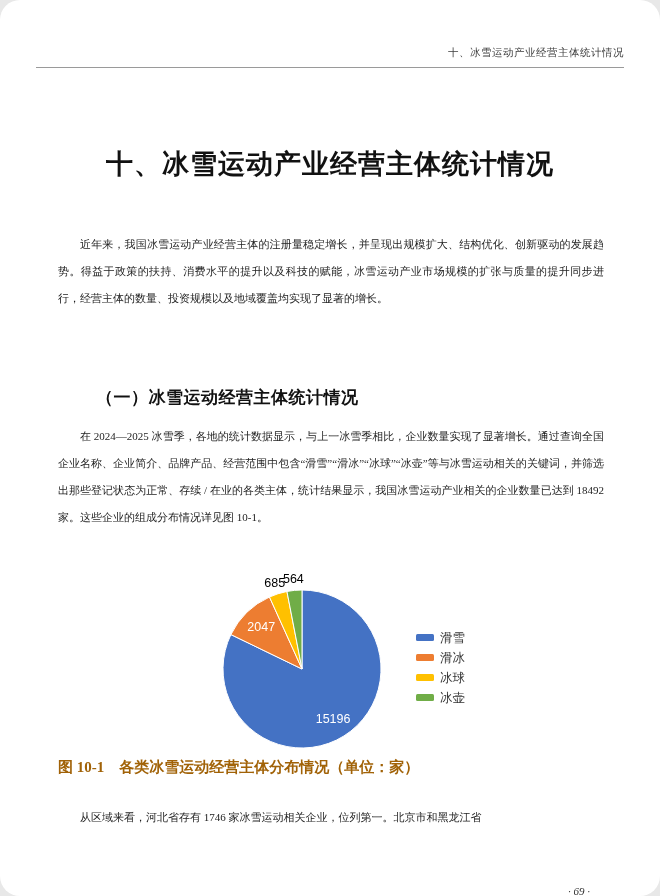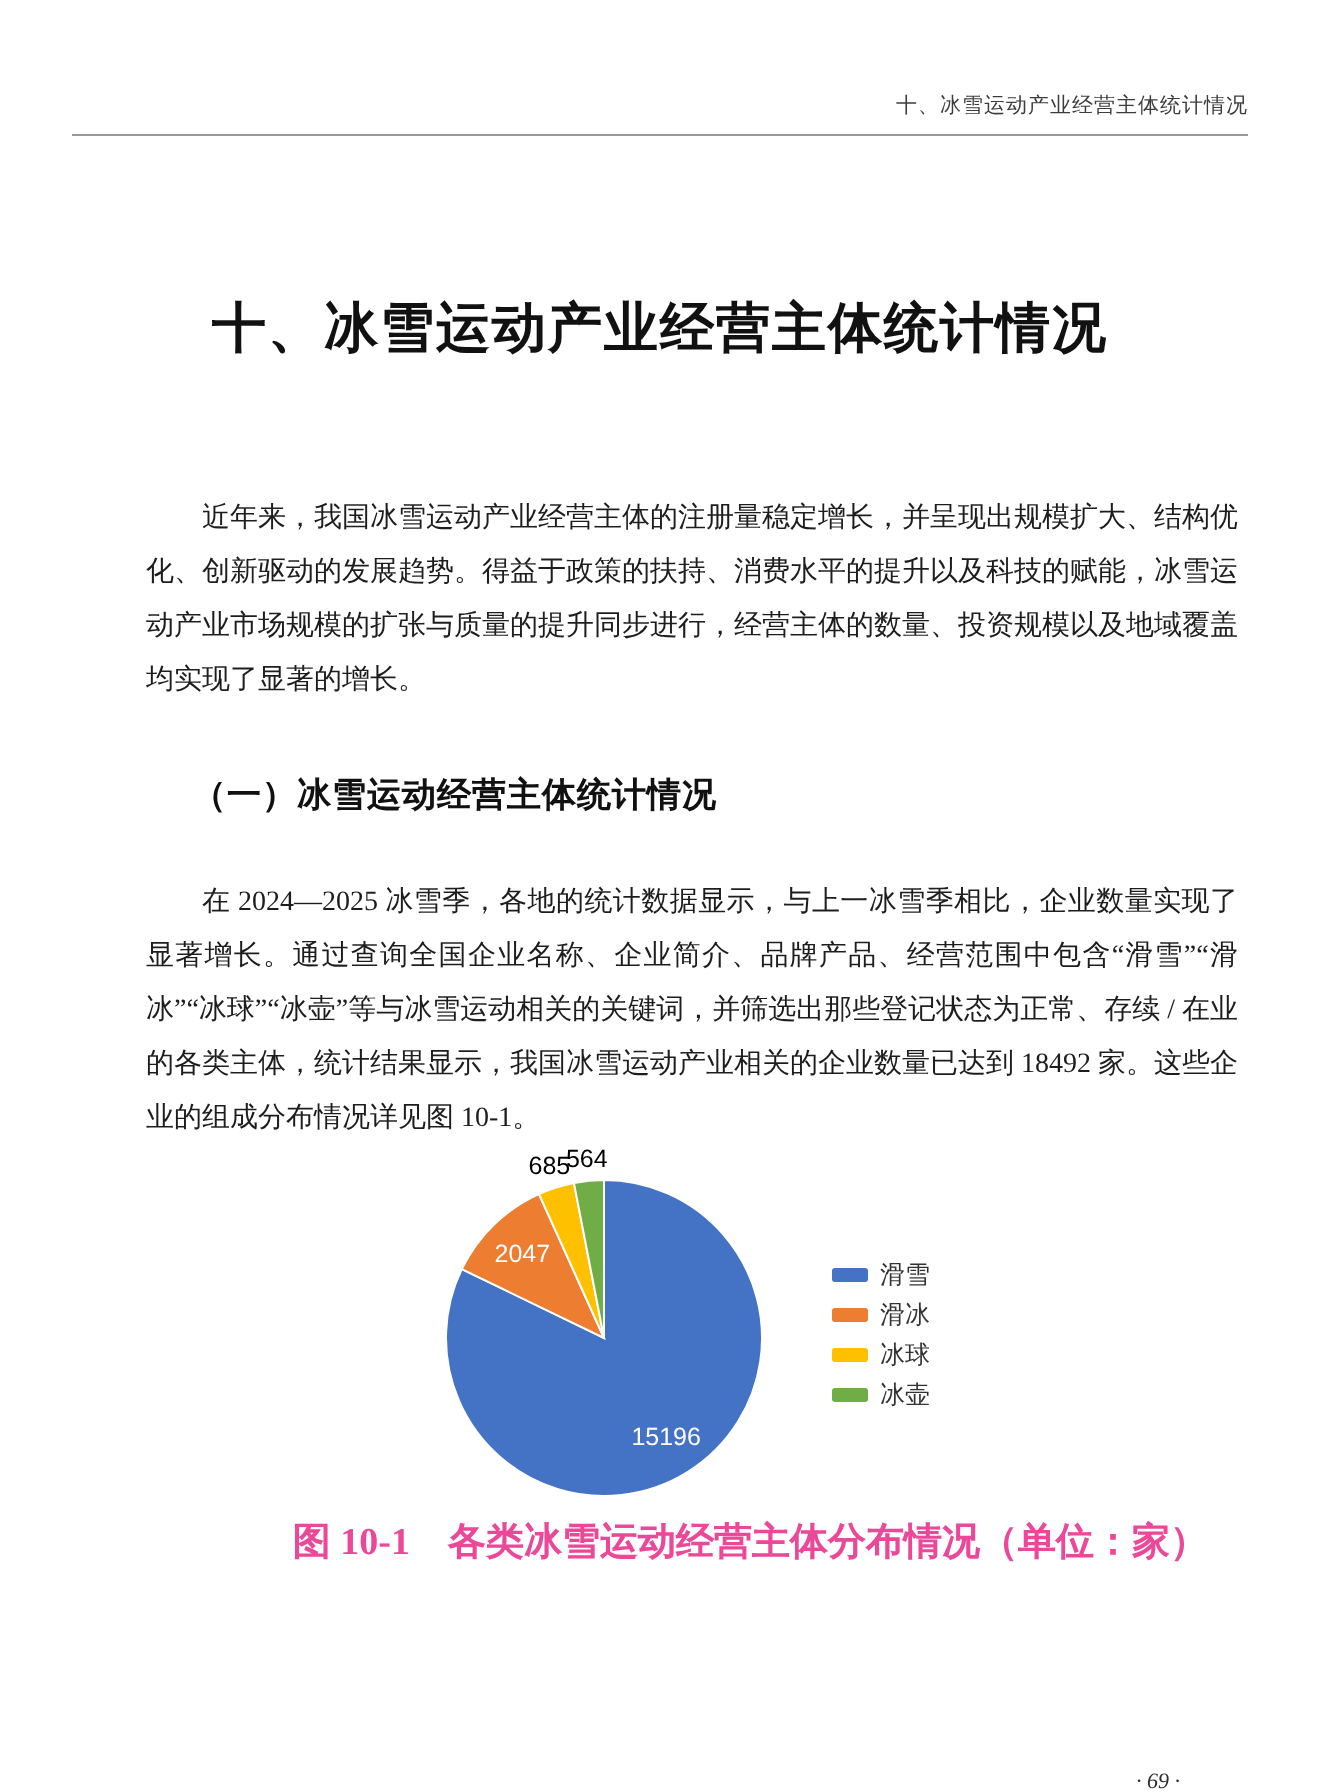--- a/index.html
+++ b/index.html
@@ -5,20 +5,21 @@
   html, body { margin: 0; padding: 0; background: #e8e8e8; }
   .page {
     position: relative;
     width: 660px;
     height: 896px;
     margin: 0 auto;
     background: #ffffff;
     font-family: "Liberation Serif", "DejaVu Serif", serif;
     color: #1f1f1f;
     overflow: hidden;
+    border-radius: 20px;
   }
   .running-header {
     position: absolute;
     top: 46px;
     left: 36px;
     right: 36px;
     text-align: right;
     font-size: 10.5px;
     color: #3c3c3c;
     padding-bottom: 7px;
@@ -34,22 +35,22 @@
     text-align: center;
     font-size: 27px;
     font-weight: bold;
     letter-spacing: 1px;
     color: #111;
   }
   .body-para {
     position: absolute;
     left: 58px;
     width: 546px;
-    margin: 15px;
-    font-size: 14px;
+    margin: 0;
+    font-size: 11px;
     line-height: 27px;
     text-align: justify;
     text-indent: 2em;
     color: #1d1d1d;
   }
   .para-1 { top: 231px; }
   .para-2 { top: 423px; }
   .para-3 { top: 804px; }
   .section-heading {
     position: absolute;
@@ -74,24 +75,24 @@
     font-family: "Liberation Sans", "DejaVu Sans", sans-serif;
     font-size: 12.5px;
   }
   .legend-label {
     font-family: "Liberation Serif", "DejaVu Serif", serif;
     font-size: 12.5px;
     fill: #333333;
   }
   .figure-caption {
     margin-top: 3px;
-    text-align: right;
-    font-size: 19px;
+    text-align: left;
+    font-size: 15px;
     font-weight: bold;
-    color: #ec4899;
+    color: #a16207;
   }
   .page-number {
     position: absolute;
     top: 845px;
     right: 70px;
     font-size: 11px;
     font-style: italic;
     color: #2e2e2e;
     margin-top: 40px;
   }
@@ -134,16 +135,17 @@
           <text x="382" y="116.5" class="legend-label">冰球</text>
         </g>
         <g>
           <rect x="358" y="129" width="18" height="7" rx="1.5" fill="#70AD47"></rect>
           <text x="382" y="136.5" class="legend-label">冰壶</text>
         </g>
       </svg>
     <figcaption class="figure-caption">图 10-1　各类冰雪运动经营主体分布情况（单位：家）</figcaption>
   </figure>
 
+  <p class="body-para para-3">从区域来看，河北省存有 1746 家冰雪运动相关企业，位列第一。北京市和黑龙江省</p>
 
   <div class="page-number">· 69 ·</div>
 
 </div>
 
 </body></html>

